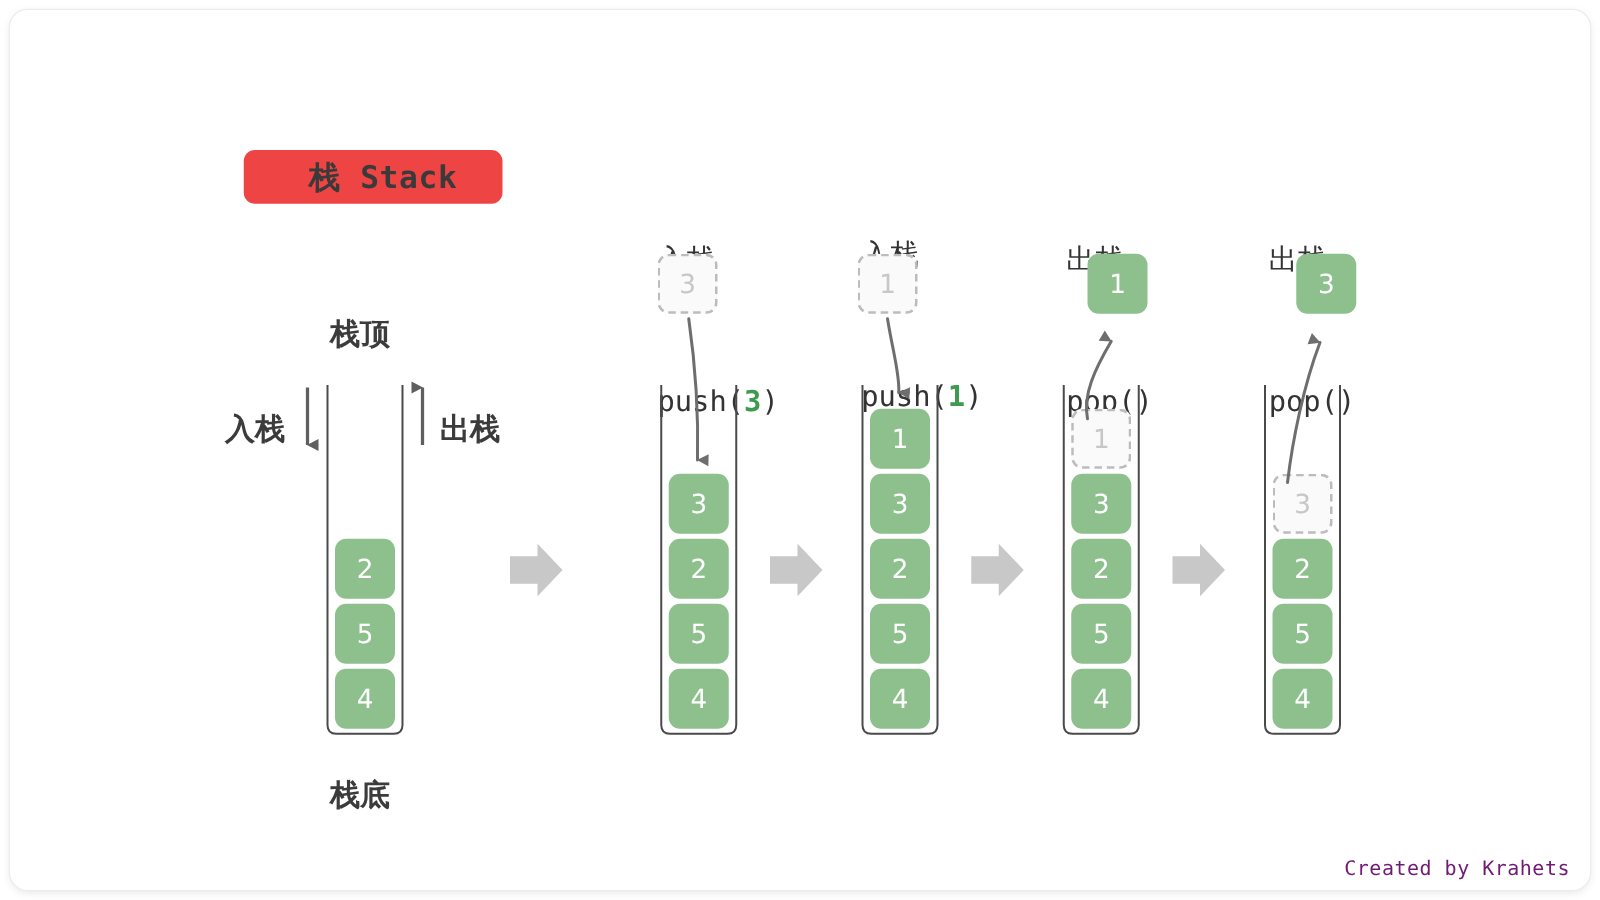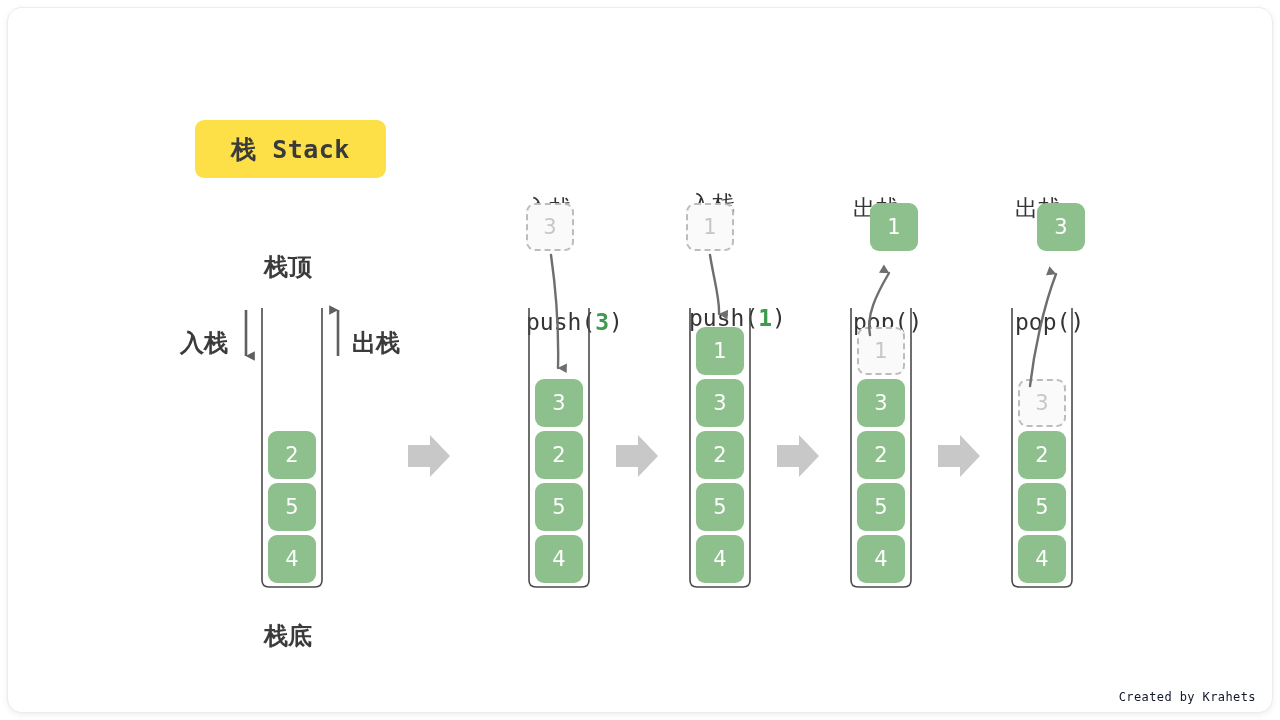--- a/index.html
+++ b/index.html
@@ -33,26 +33,27 @@
     width: 1280px;
     height: 720px;
   }
 
   
   #title-pill {
     position: absolute;
     left: 187px;
     top: 112px;
     width: 191px;
-    height: 58px;
-    background: #fde047;
+    height: 43px;
+    background: #ef4444;
     border-radius: 9px;
     display: flex;
     align-items: center;
     justify-content: center;
+    padding-left: 16px;
   }
   #title-pill .title-text {
     font-family: "DejaVu Sans Mono", "Liberation Mono", monospace;
     font-size: 25px;
     font-weight: bold;
     color: #3a3a3a;
     letter-spacing: 0.5px;
     white-space: pre;
   }
 
@@ -151,22 +152,22 @@
     height: 720px;
     pointer-events: none;
   }
 
   
   #credit {
     position: absolute;
     right: 32px;
     bottom: 24px;
     font-family: "DejaVu Sans Mono", "Liberation Mono", monospace;
-    font-size: 12px;
-    color: #0f172a;
+    font-size: 16px;
+    color: #701a75;
     letter-spacing: 0.4px;
     white-space: nowrap;
   }
 </style>
 </head>
 <body>
 
 <div id="canvas">
   <div id="card">
     <div id="stage">

